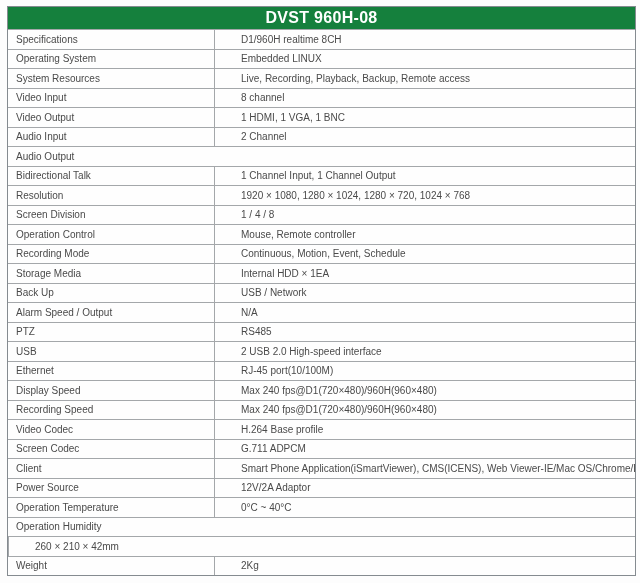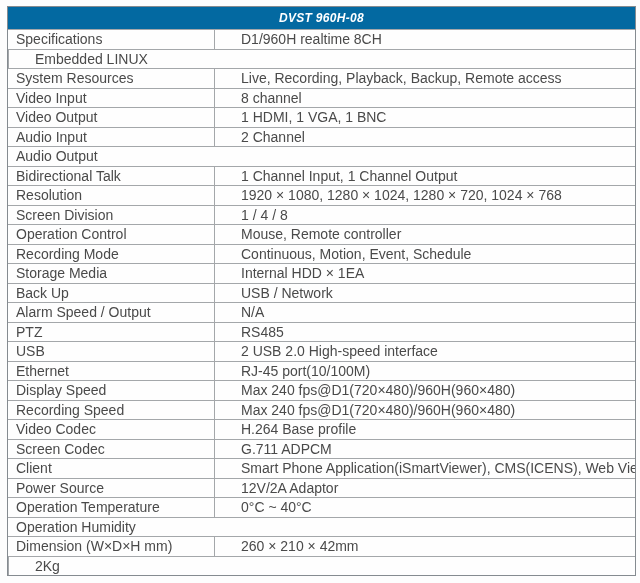--- a/index.html
+++ b/index.html
@@ -20,39 +20,38 @@
     left: 7px;
     top: 6px;
     width: 629px;
     border: 1px solid #858b90;
     background: #fefefe;
     box-sizing: border-box;
   }
   .table-header {
     height: 22px;
     line-height: 22px;
-    background: #0369a1;
+    background: #15803d;
     color: #ffffff;
-    font-size: 12px;
+    font-size: 16px;
     font-weight: bold;
     text-align: center;
     letter-spacing: 0.3px;
-    font-style: italic;
   }
   .spec-row {
     display: flex;
     height: 19.5px;
     box-sizing: border-box;
     border-top: 1px solid #a4a7aa;
     background: #fefefe;
   }
   .cell {
     display: flex;
     align-items: center;
-    font-size: 14px;
+    font-size: 10px;
     color: #4a4a4a;
     white-space: nowrap;
     overflow: hidden;
     box-sizing: border-box;
     text-align: center;
   }
   .cell.label {
     width: 206px;
     padding-left: 8px;
     flex: 0 0 206px;
@@ -68,20 +67,21 @@
 
 <div class="page">
   <div class="spec-table">
     <div class="table-header">DVST 960H-08</div>
 
     <div class="spec-row">
       <div class="cell label">Specifications</div>
       <div class="cell value">D1/960H realtime 8CH</div>
     </div>
     <div class="spec-row">
+      <div class="cell label">Operating System</div>
       <div class="cell value">Embedded LINUX</div>
     </div>
     <div class="spec-row">
       <div class="cell label">System Resources</div>
       <div class="cell value">Live, Recording, Playback, Backup, Remote access</div>
     </div>
     <div class="spec-row">
       <div class="cell label">Video Input</div>
       <div class="cell value">8 channel</div>
     </div>
@@ -165,20 +165,20 @@
       <div class="cell value">12V/2A Adaptor</div>
     </div>
     <div class="spec-row">
       <div class="cell label">Operation Temperature</div>
       <div class="cell value">0°C ~ 40°C</div>
     </div>
     <div class="spec-row">
       <div class="cell label">Operation Humidity</div>
     </div>
     <div class="spec-row">
-      <div class="cell label">Dimension (W×D×H mm)</div>
       <div class="cell value">260 × 210 × 42mm</div>
     </div>
     <div class="spec-row">
+      <div class="cell label">Weight</div>
       <div class="cell value">2Kg</div>
     </div>
   </div>
 </div>
 
 </body></html>

